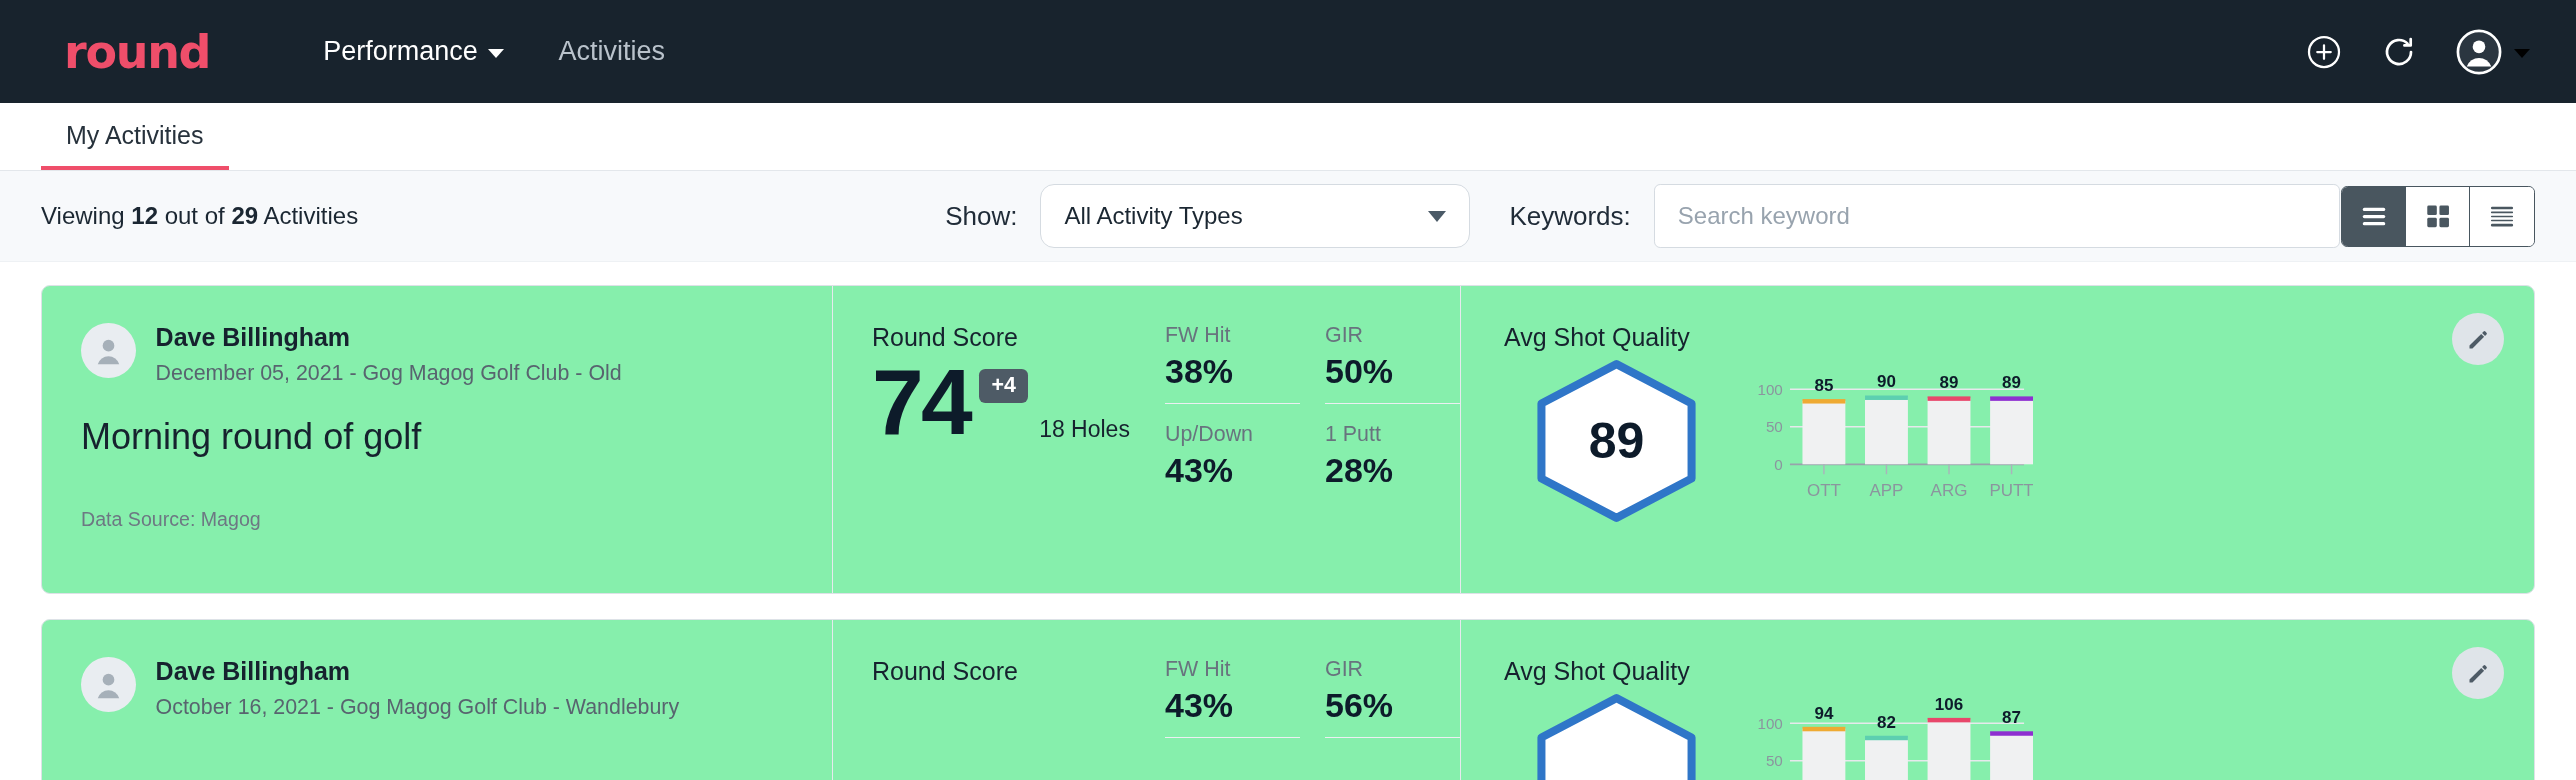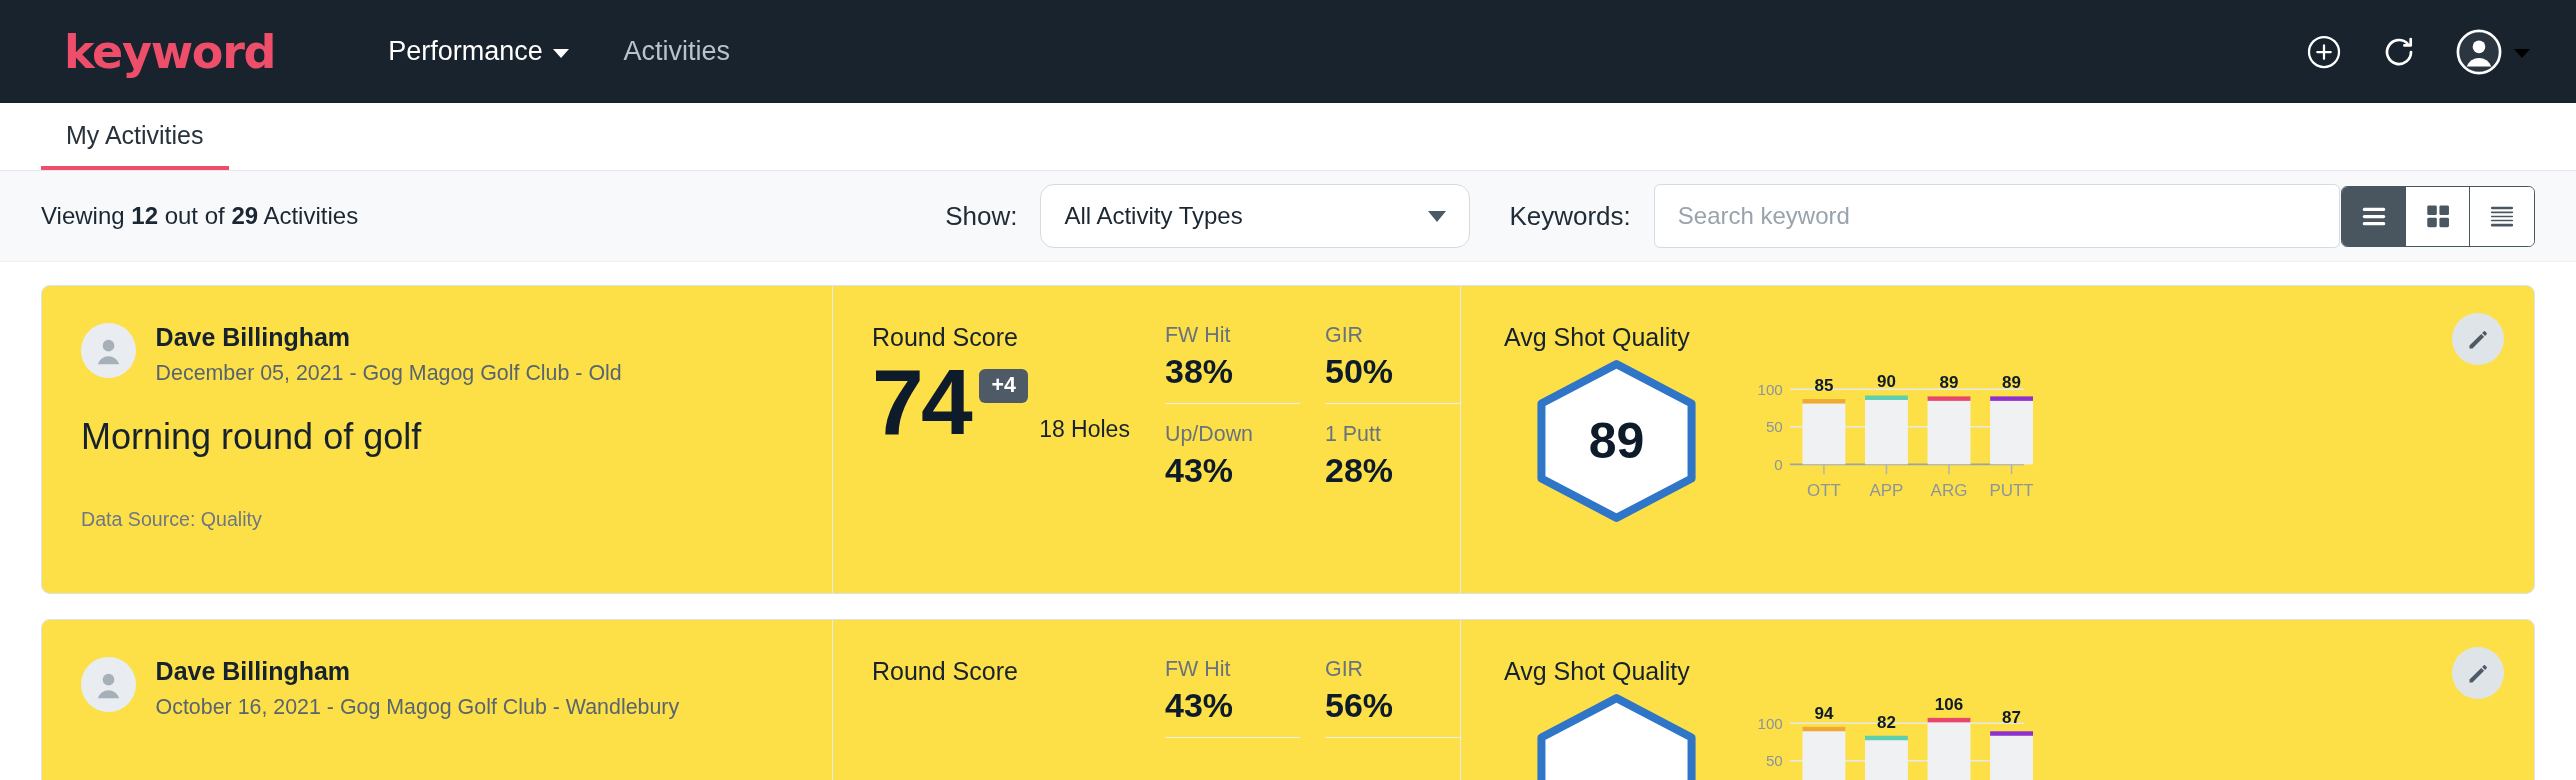--- a/index.html
+++ b/index.html
@@ -138,21 +138,21 @@
     cursor: pointer;
   }
   .vt:last-child { border-right: none; }
   .vt.active { background: #49565f; }
 
   
   .cards { padding: 23px 41px 0 41px; background: #ffffff; }
   .card {
     border: 0.9px solid #dde2e7;
     border-radius: 9px;
-    background: #fde047;
+    background: #86efac;
     height: 309px;
     display: flex;
     position: relative;
     margin-bottom: 25px;
     overflow: hidden;
   }
   .col-info {
     width: 791px;
     padding: 37px 39px 0 39px;
     border-right: 0.9px solid #e6eaee;
@@ -229,21 +229,21 @@
     border-radius: 50%;
     background: #dfe4e9;
     display: flex; align-items: center; justify-content: center;
     cursor: pointer;
   }
 </style>
 </head>
 <body>
 
 <div class="topbar">
-  <div class="brand">keyword</div>
+  <div class="brand">round</div>
 
   <div class="navlinks">
     <div class="navitem">
       <span>Performance</span>
       <span class="caret"></span>
     </div>
     <div class="navitem muted">
       <span>Activities</span>
     </div>
   </div>
@@ -336,21 +336,21 @@
             <circle cx="12" cy="9" r="3.6" fill="#a6b0b9"></circle>
             <path d="M5.4 20.4a6.9 6.9 0 0 1 13.2 0z" fill="#a6b0b9"></path>
           </svg>
         </div>
         <div>
           <div class="pname">Dave Billingham</div>
           <div class="pmeta">December 05, 2021 - Gog Magog Golf Club - Old</div>
         </div>
       </div>
       <div class="roundtitle">Morning round of golf</div>
-      <div class="datasource">Data Source: Quality</div>
+      <div class="datasource">Data Source: Magog</div>
     </div>
 
     <div class="col-score">
       <div class="sectlabel">Round Score</div>
       <div class="bigscore-row">
         <span class="bigscore">74</span>
         <span class="badge">+4</span>
         <span class="holes">18 Holes</span>
       </div>
     </div>

